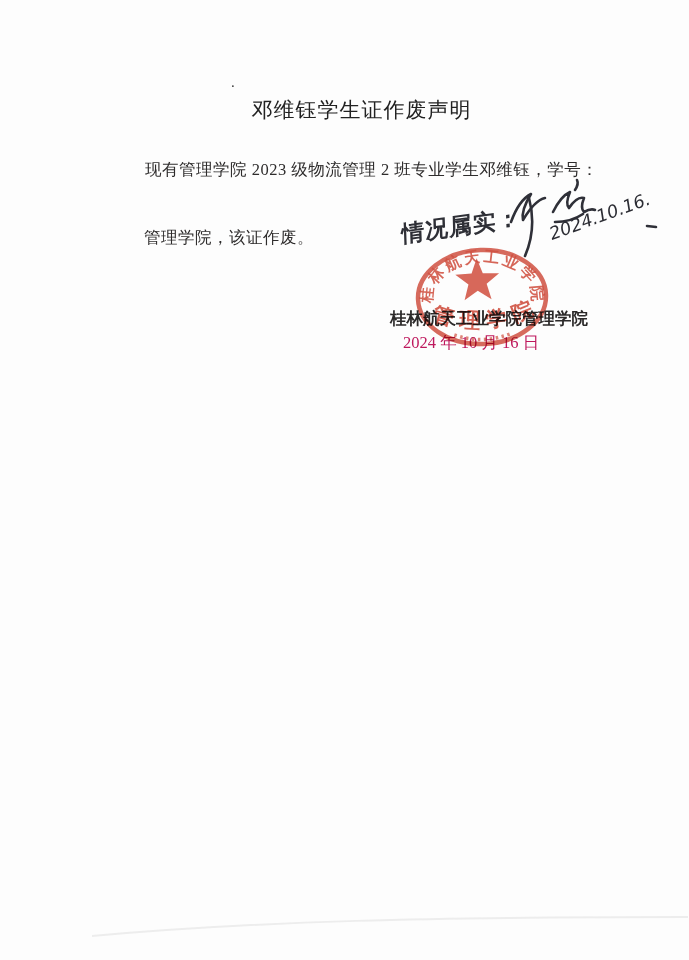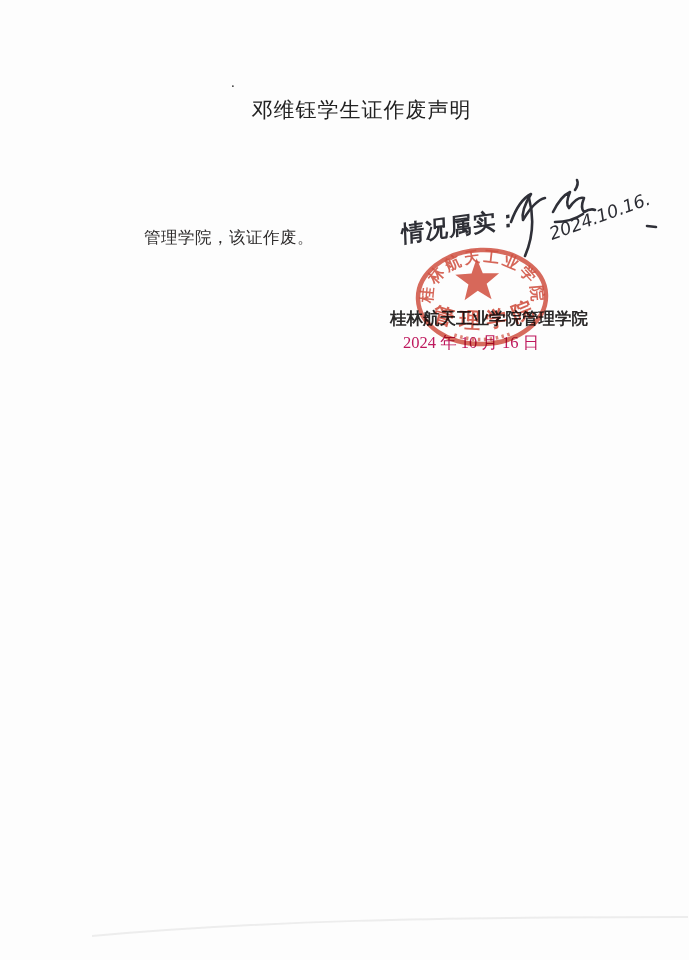--- a/index.html
+++ b/index.html
@@ -65,20 +65,21 @@
 </style>
 </head>
 <body>
 
 <main class="page">
 
   <span class="stray-dot">.</span>
 
   <h1 class="doc-title">邓维钰学生证作废声明</h1>
 
+  <p class="line l1">现有管理学院 2023 级物流管理 2 班专业学生邓维钰，学号：</p>
   <p class="line l3">管理学院，该证作废。</p>
 
   <p class="signoff-org">桂林航天工业学院管理学院</p>
   <p class="signoff-date">2024 年 10 月 16 日</p>
 
   <svg class="seal-svg" viewBox="0 0 160 130">
     <g transform="rotate(-2 77 62)">
       <ellipse cx="77" cy="62" rx="64" ry="47" fill="none" stroke="#ce4231" stroke-width="4.5" stroke-opacity=".85"></ellipse>
       <polygon points="73,23 78.6,38.2 94.9,38.9 82.1,49 86.5,64.6 73,55.6 59.5,64.6 63.9,49 51.1,38.9 67.4,38.2" fill="#cf4433" fill-opacity=".88"></polygon>
       <defs>

